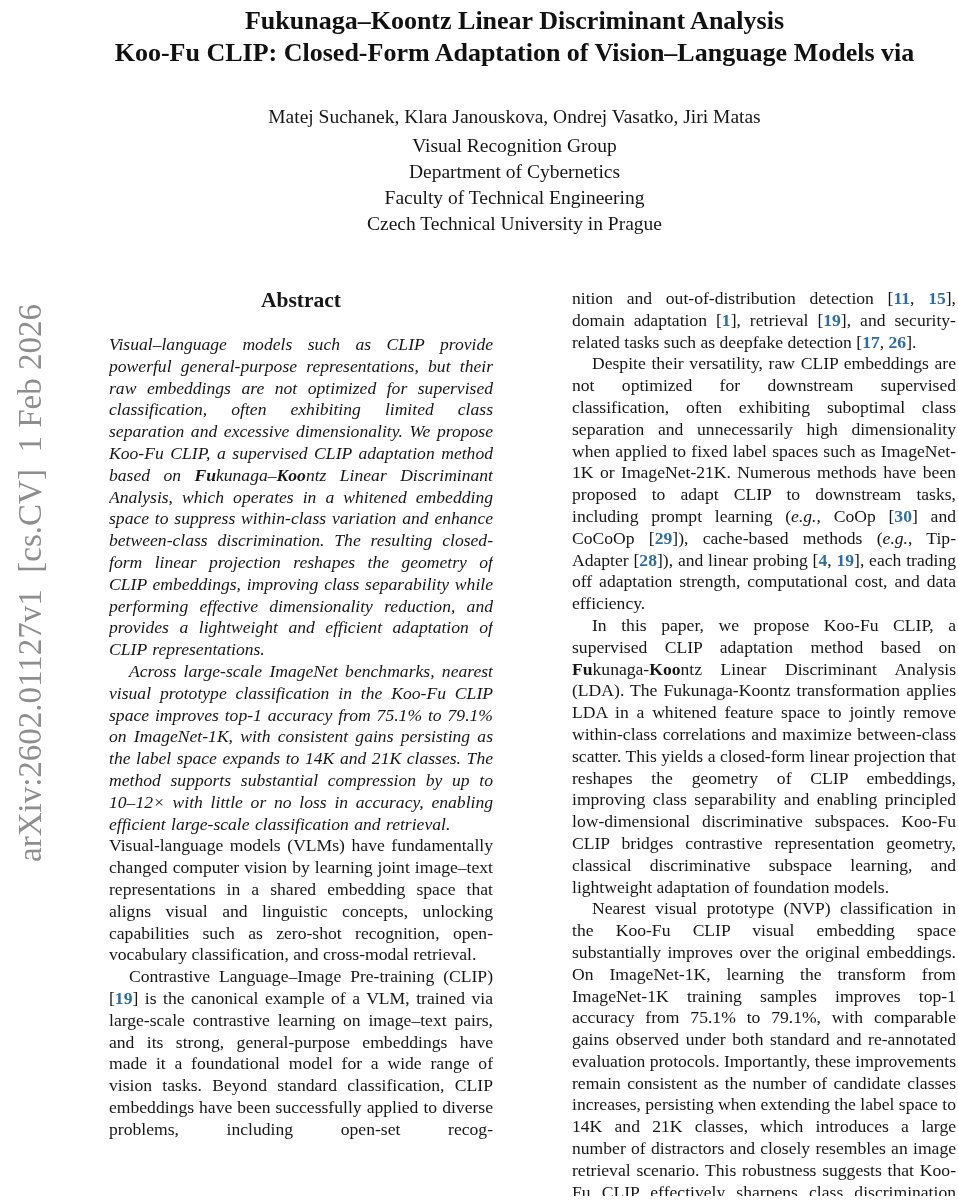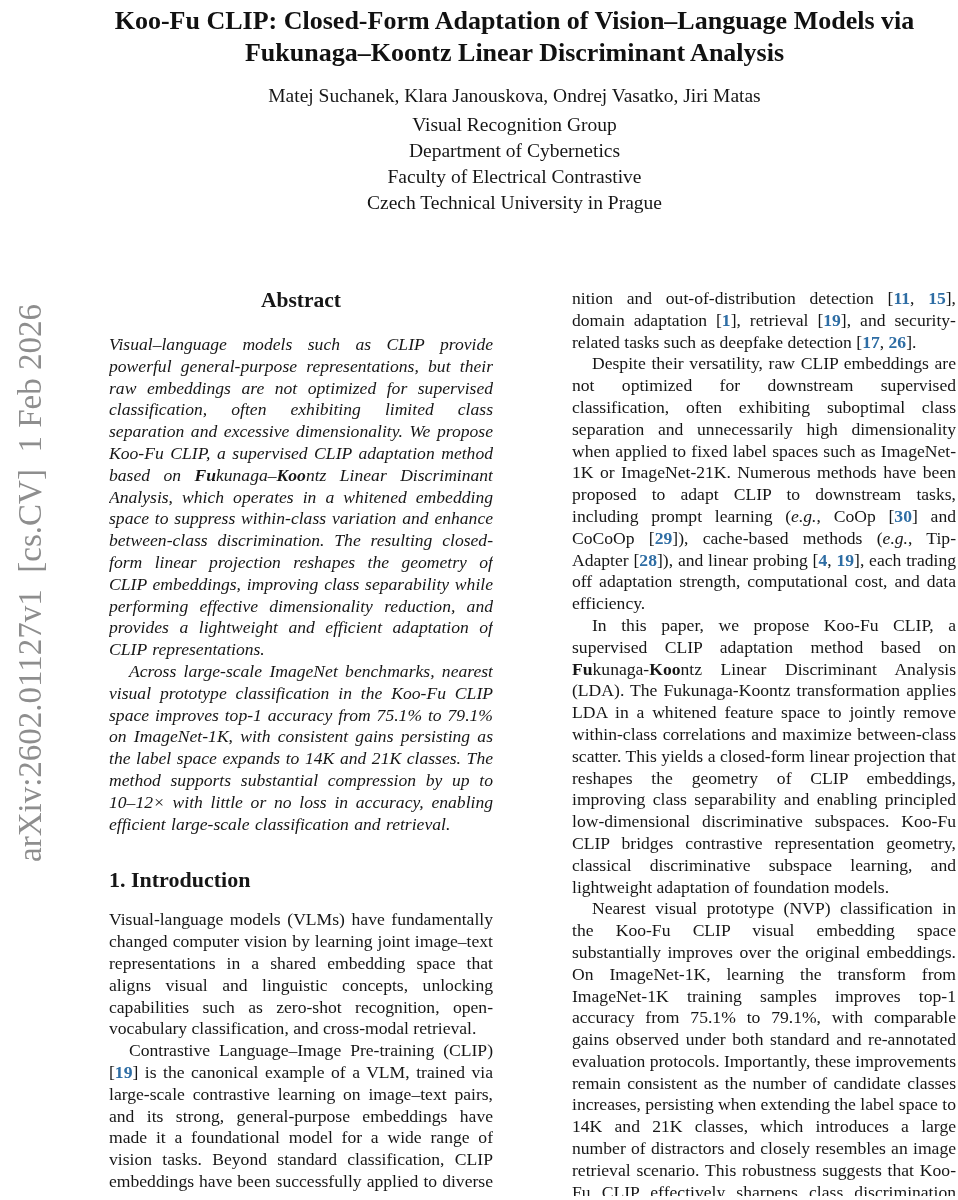--- a/index.html
+++ b/index.html
@@ -31,21 +31,21 @@
     width: 883px;
     text-align: center;
   }
   .title-line {
     font-size: 26px;
     line-height: 32px;
     font-weight: bold;
     color: #111111;
   }
   .authors {
-    margin-top: 15px;
+    margin-top: 36px;
     font-size: 19.5px;
     line-height: 24px;
     text-align: center;
   }
   .affiliation {
     margin-top: 4px;
     font-size: 19.5px;
     line-height: 26px;
   }
   .columns {
@@ -87,37 +87,36 @@
   .cite { color: #2e6da4; font-weight: bold; }
   .bold { font-weight: bold; }
   .ital { font-style: italic; }
 </style>
 </head>
 <body>
 
 <div class="watermark">arXiv:2602.01127v1  [cs.CV]  1 Feb 2026</div>
 
 <div class="page-header">
+  <div class="title-line">Fukunaga–Koontz Linear Discriminant Analysis</div>
   <div class="title-line">Koo-Fu CLIP: Closed-Form Adaptation of Vision–Language Models via</div>
-  <div class="title-line">Fukunaga–Koontz Linear Discriminant Analysis</div>
   <div class="authors">Matej Suchanek, Klara Janouskova, Ondrej Vasatko, Jiri Matas</div>
   <div class="affiliation">
     <div>Visual Recognition Group</div>
     <div>Department of Cybernetics</div>
-    <div>Faculty of Electrical Contrastive</div>
+    <div>Faculty of Technical Engineering</div>
     <div>Czech Technical University in Prague</div>
   </div>
 </div>
 
 <div class="columns">
   <div class="col">
       <div class="abstract-heading">Abstract</div>
       <p class="para abstract"><span>Visual–language models such as CLIP provide powerful general-purpose representations, but their raw embeddings are not optimized for supervised classification, often exhibiting limited class separation and excessive dimensionality. We propose Koo-Fu CLIP, a supervised CLIP adaptation method based on </span><span class="bold">Fu</span><span>kunaga–</span><span class="bold">Koo</span><span>ntz Linear Discriminant Analysis, which operates in a whitened embedding space to suppress within-class variation and enhance between-class discrimination. The resulting closed-form linear projection reshapes the geometry of CLIP embeddings, improving class separability while performing effective dimensionality reduction, and provides a lightweight and efficient adaptation of CLIP representations.</span></p>
       <p class="para abstract indent"><span>Across large-scale ImageNet benchmarks, nearest visual prototype classification in the Koo-Fu CLIP space improves top-1 accuracy from 75.1% to 79.1% on ImageNet-1K, with consistent gains persisting as the label space expands to 14K and 21K classes. The method supports substantial compression by up to 10–12× with little or no loss in accuracy, enabling efficient large-scale classification and retrieval.</span></p>
-      <div class="section-heading">1. Introduction</div>
       <p class="para body"><span>Visual-language models (VLMs) have fundamentally changed computer vision by learning joint image–text representations in a shared embedding space that aligns visual and linguistic concepts, unlocking capabilities such as zero-shot recognition, open-vocabulary classification, and cross-modal retrieval.</span></p>
       <p class="para body indent jlast"><span>Contrastive Language–Image Pre-training (CLIP) </span><span>[</span><span class="cite">19</span><span>]</span><span> is the canonical example of a VLM, trained via large-scale contrastive learning on image–text pairs, and its strong, general-purpose embeddings have made it a foundational model for a wide range of vision tasks. Beyond standard classification, CLIP embeddings have been successfully applied to diverse problems, including open-set recog-</span></p>
     </div>
   <div class="col">
       <p class="para body"><span>nition and out-of-distribution detection </span><span>[</span><span class="cite">11</span><span>, </span><span class="cite">15</span><span>]</span><span>, domain adaptation </span><span>[</span><span class="cite">1</span><span>]</span><span>, retrieval </span><span>[</span><span class="cite">19</span><span>]</span><span>, and security-related tasks such as deepfake detection </span><span>[</span><span class="cite">17</span><span>, </span><span class="cite">26</span><span>]</span><span>.</span></p>
       <p class="para body indent"><span>Despite their versatility, raw CLIP embeddings are not optimized for downstream supervised classification, often exhibiting suboptimal class separation and unnecessarily high dimensionality when applied to fixed label spaces such as ImageNet-1K or ImageNet-21K. Numerous methods have been proposed to adapt CLIP to downstream tasks, including prompt learning (</span><span class="ital">e.g.</span><span>, CoOp </span><span>[</span><span class="cite">30</span><span>]</span><span> and CoCoOp </span><span>[</span><span class="cite">29</span><span>]</span><span>), cache-based methods (</span><span class="ital">e.g.</span><span>, Tip-Adapter </span><span>[</span><span class="cite">28</span><span>]</span><span>), and linear probing </span><span>[</span><span class="cite">4</span><span>, </span><span class="cite">19</span><span>]</span><span>, each trading off adaptation strength, computational cost, and data efficiency.</span></p>
       <p class="para body indent"><span>In this paper, we propose Koo-Fu CLIP, a supervised CLIP adaptation method based on </span><span class="bold">Fu</span><span>kunaga-</span><span class="bold">Koo</span><span>ntz Linear Discriminant Analysis (LDA). The Fukunaga-Koontz transformation applies LDA in a whitened feature space to jointly remove within-class correlations and maximize between-class scatter. This yields a closed-form linear projection that reshapes the geometry of CLIP embeddings, improving class separability and enabling principled low-dimensional discriminative subspaces. Koo-Fu CLIP bridges contrastive representation geometry, classical discriminative subspace learning, and lightweight adaptation of foundation models.</span></p>
       <p class="para body indent"><span>Nearest visual prototype (NVP) classification in the Koo-Fu CLIP visual embedding space substantially improves over the original embeddings. On ImageNet-1K, learning the transform from ImageNet-1K training samples improves top-1 accuracy from 75.1% to 79.1%, with comparable gains observed under both standard and re-annotated evaluation protocols. Importantly, these improvements remain consistent as the number of candidate classes increases, persisting when extending the label space to 14K and 21K classes, which introduces a large number of distractors and closely resembles an image retrieval scenario. This robustness suggests that Koo-Fu CLIP effectively sharpens class discrimination rather than overfitting to a closed-set regime.</span></p>
       <p class="para body indent jlast"><span>In addition, the method enables substantial dimensionality reduction with minimal loss of accuracy: reducing</span></p>
     </div>

